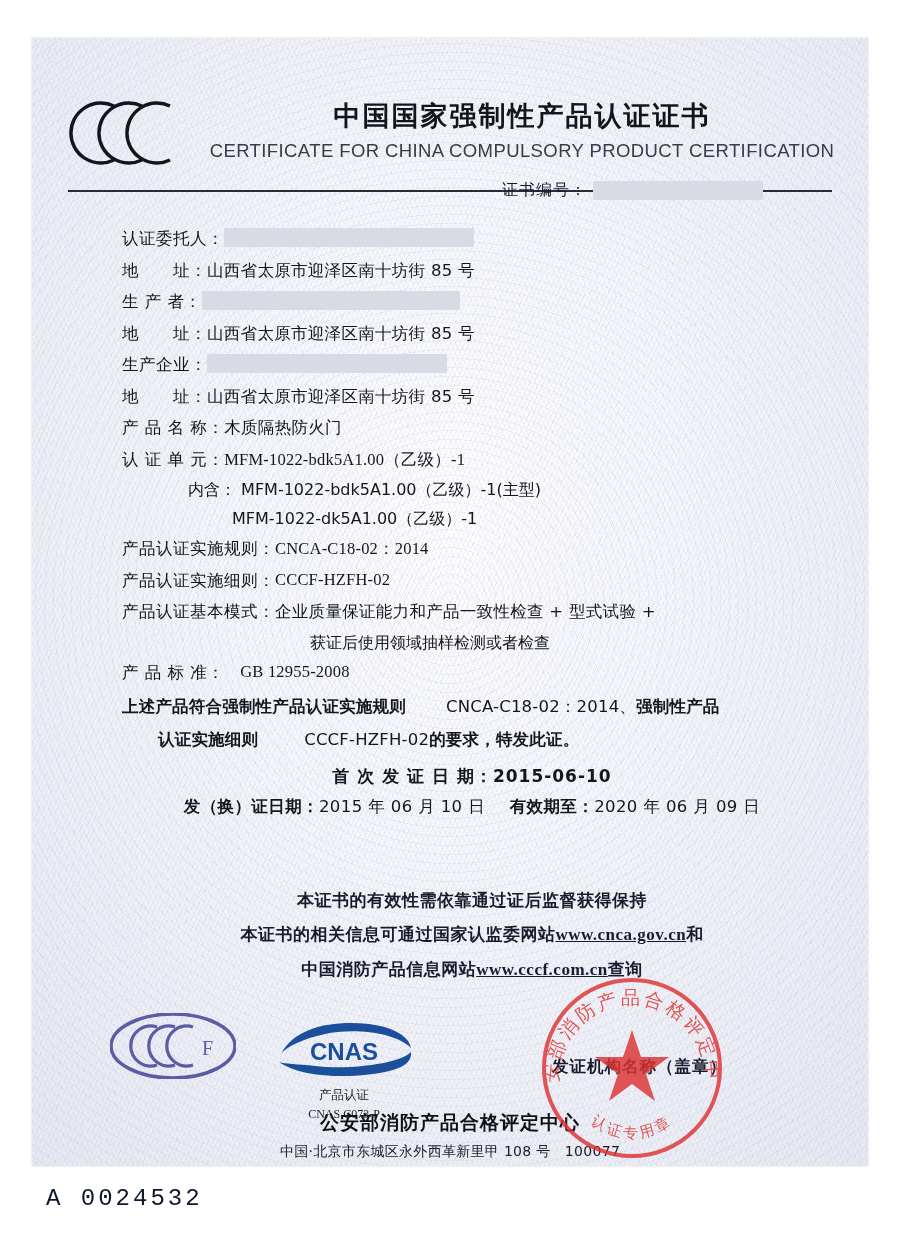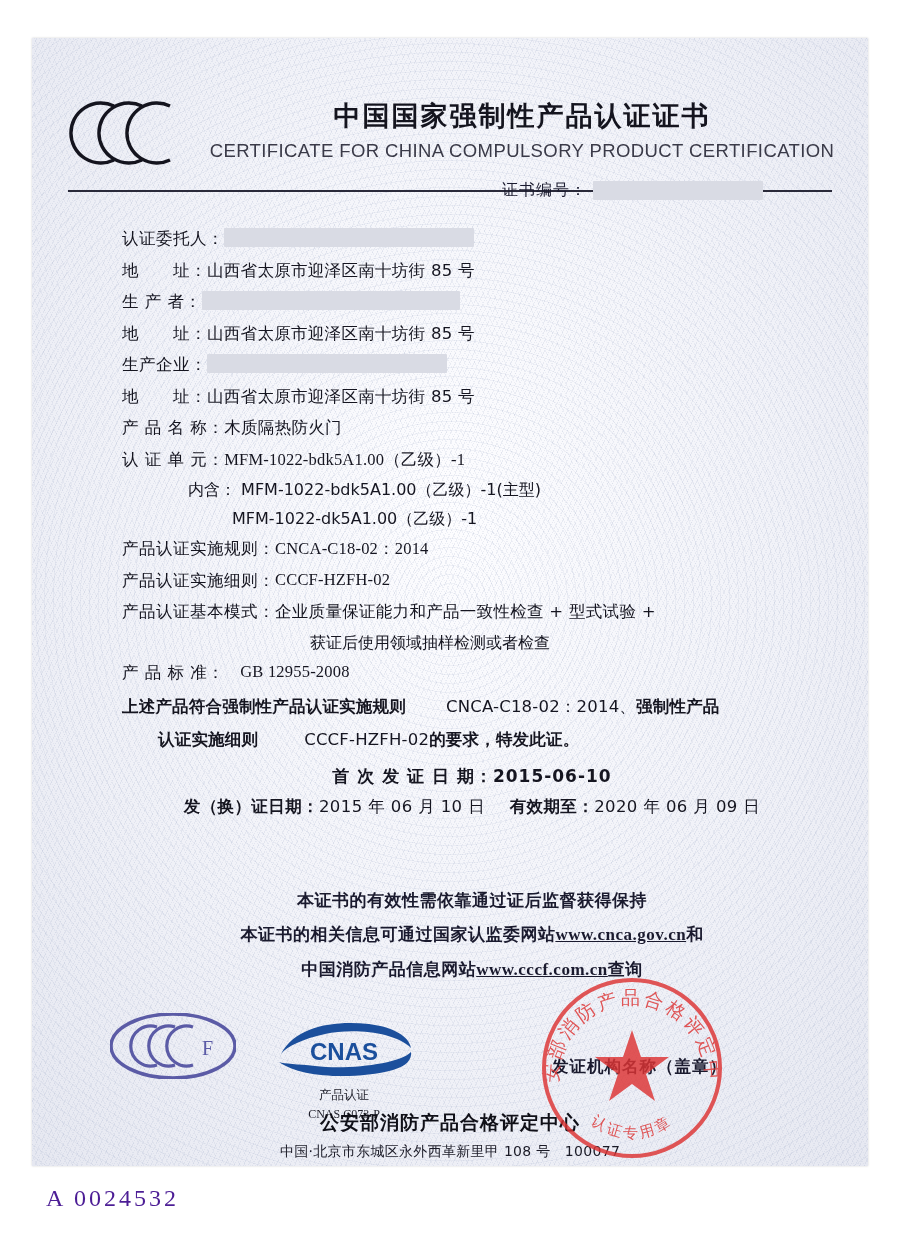--- a/index.html
+++ b/index.html
@@ -222,22 +222,22 @@
     color: #1a1a26;
     letter-spacing: 0.3px;
   }
 
   
   .serial {
     position: absolute;
     left: 46px; top: 1185px;
     font-size: 24px;
     letter-spacing: 3px;
-    color: #4c1d95;
-    font-family: Liberation Serif, serif;
+    color: #0f172a;
+    font-family: Liberation Mono, monospace;
   }
 </style>
 </head>
 <body>
 
 <div id="certificate">
 
   <div class="header layer">
     <div class="ccc-logo-big">
       <svg viewBox="0 0 108 74" width="108" height="74">

